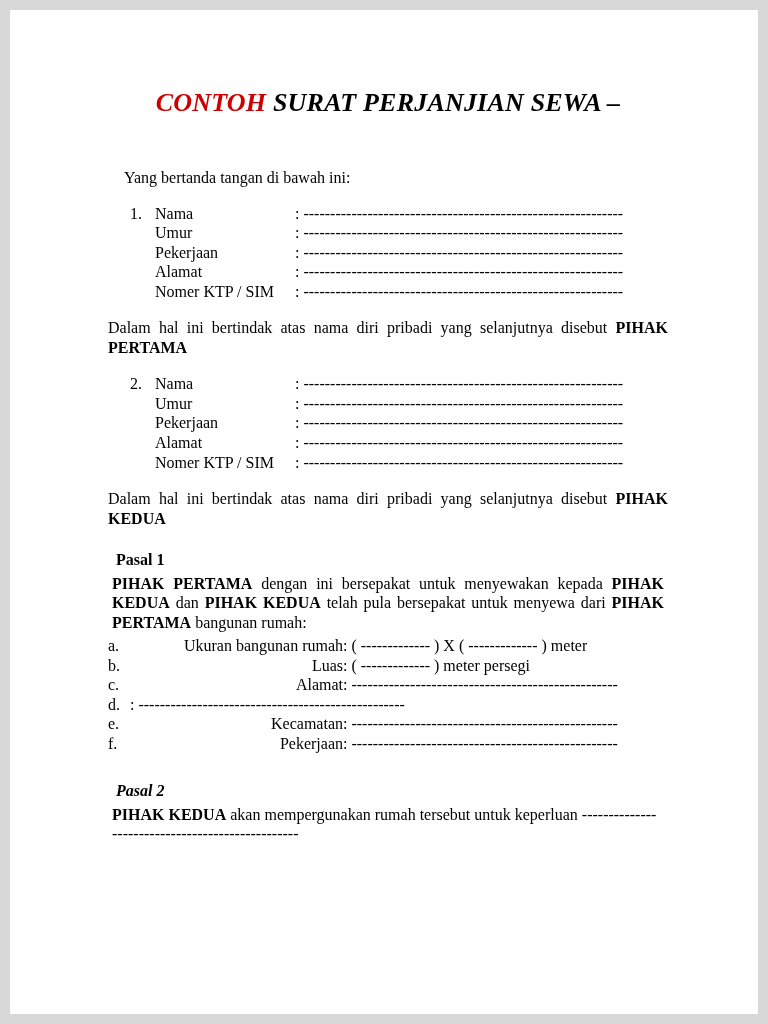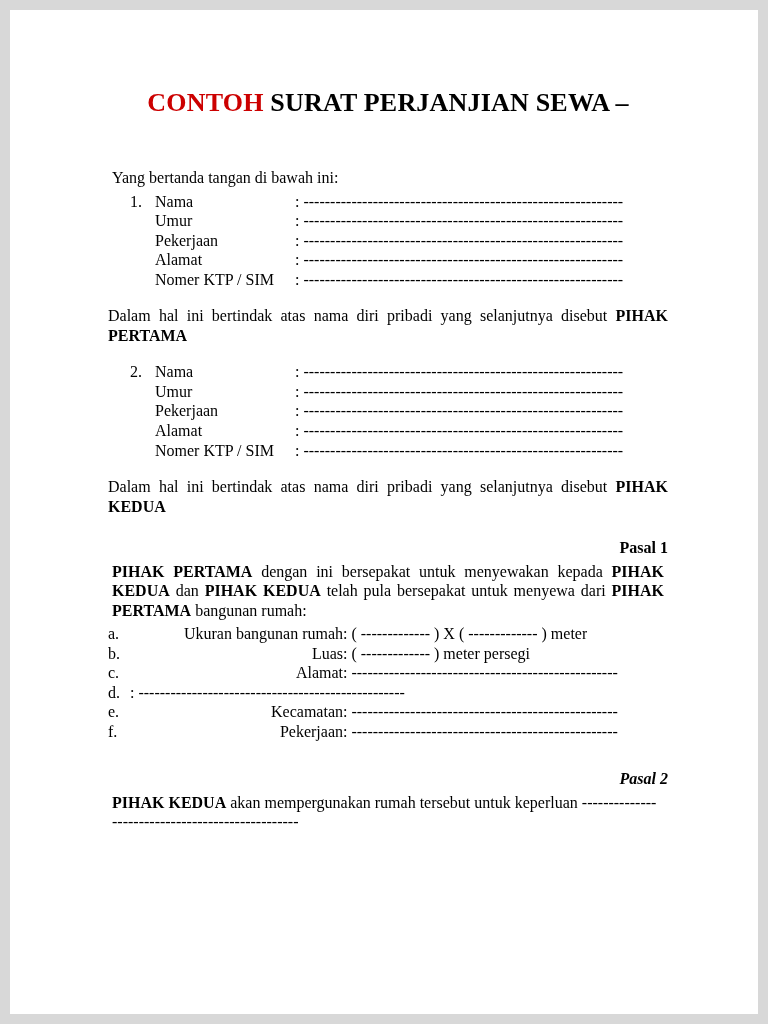--- a/index.html
+++ b/index.html
@@ -24,31 +24,32 @@
     color:#000;
     overflow:hidden;
   }
   .title {
     font-size:26px;
     font-weight:700;
     text-align:center;
     line-height:1.32;
     margin:0 0 48px 0;
     letter-spacing:0.2px;
+    font-style:italic;
   }
   .title .red { color:#cc0000; }
-  .intro { margin:4px; }
+  .intro { margin:16px; }
   .para { margin:17px 0 0 0; text-align:justify; }
   .list { margin:0 0 0 22px; }
   .list.second { margin-top:17px; }
   .frow { display:flex; }
   .frow .num { width:25px; flex:none; }
   .frow .lbl { width:140px; flex:none; }
   .frow .val { white-space:pre; overflow:hidden; }
-  .pasal-heading { font-weight:700; margin:22px 0 0 0;text-align:right; }
+  .pasal-heading { font-weight:700; margin:22px 0 0 8px; }
   .pasal-heading.p2 { margin-top:28px;font-style:italic; }
   .pasal-para { margin:4px; text-align:justify; }
   .items { margin:0; }
   .irow { display:flex; }
   .irow .ltr { width:22px; flex:none; }
   .irow .ilbl { width:213px; flex:none;text-align:right; }
   .irow .ival { white-space:pre; overflow:hidden; }
   b { font-weight:700; }
 </style>
 </head>

